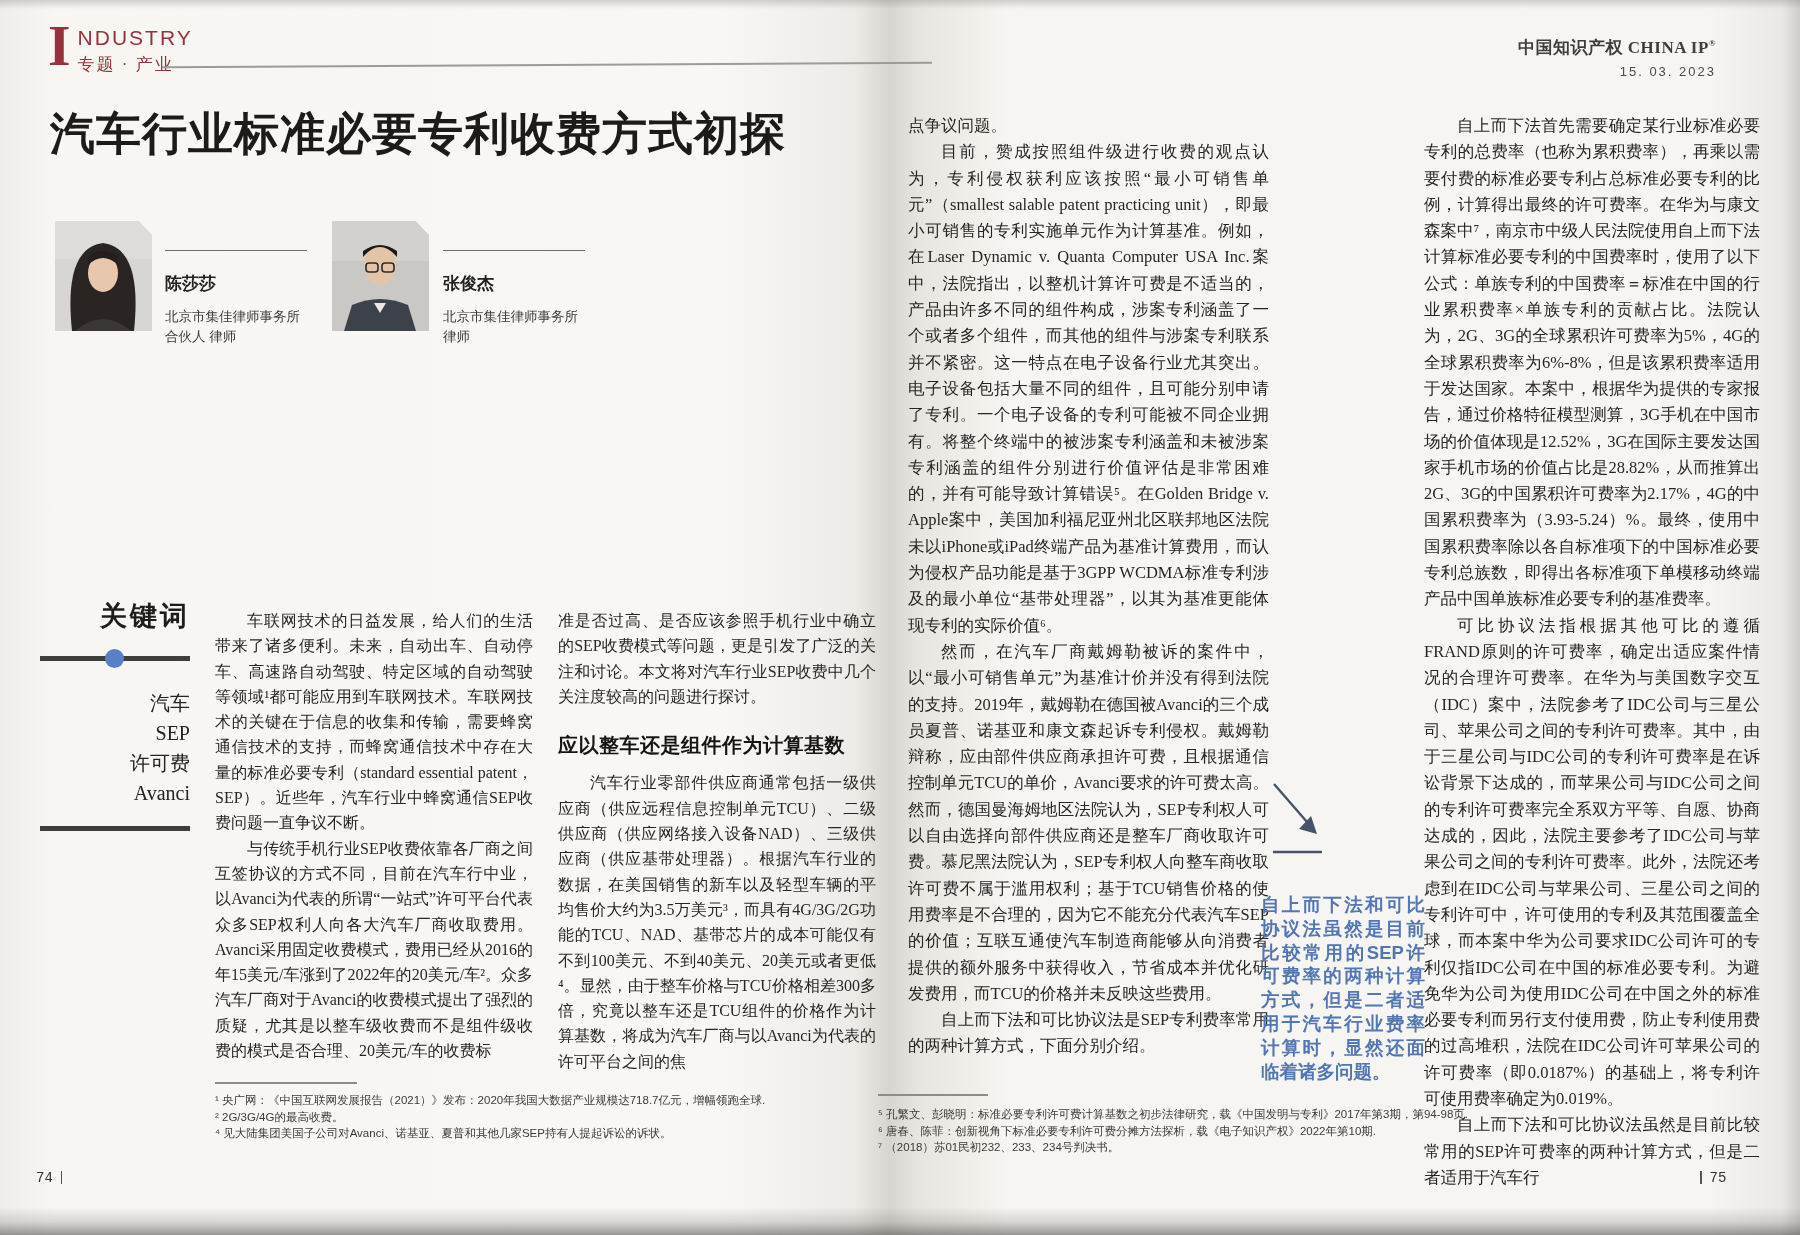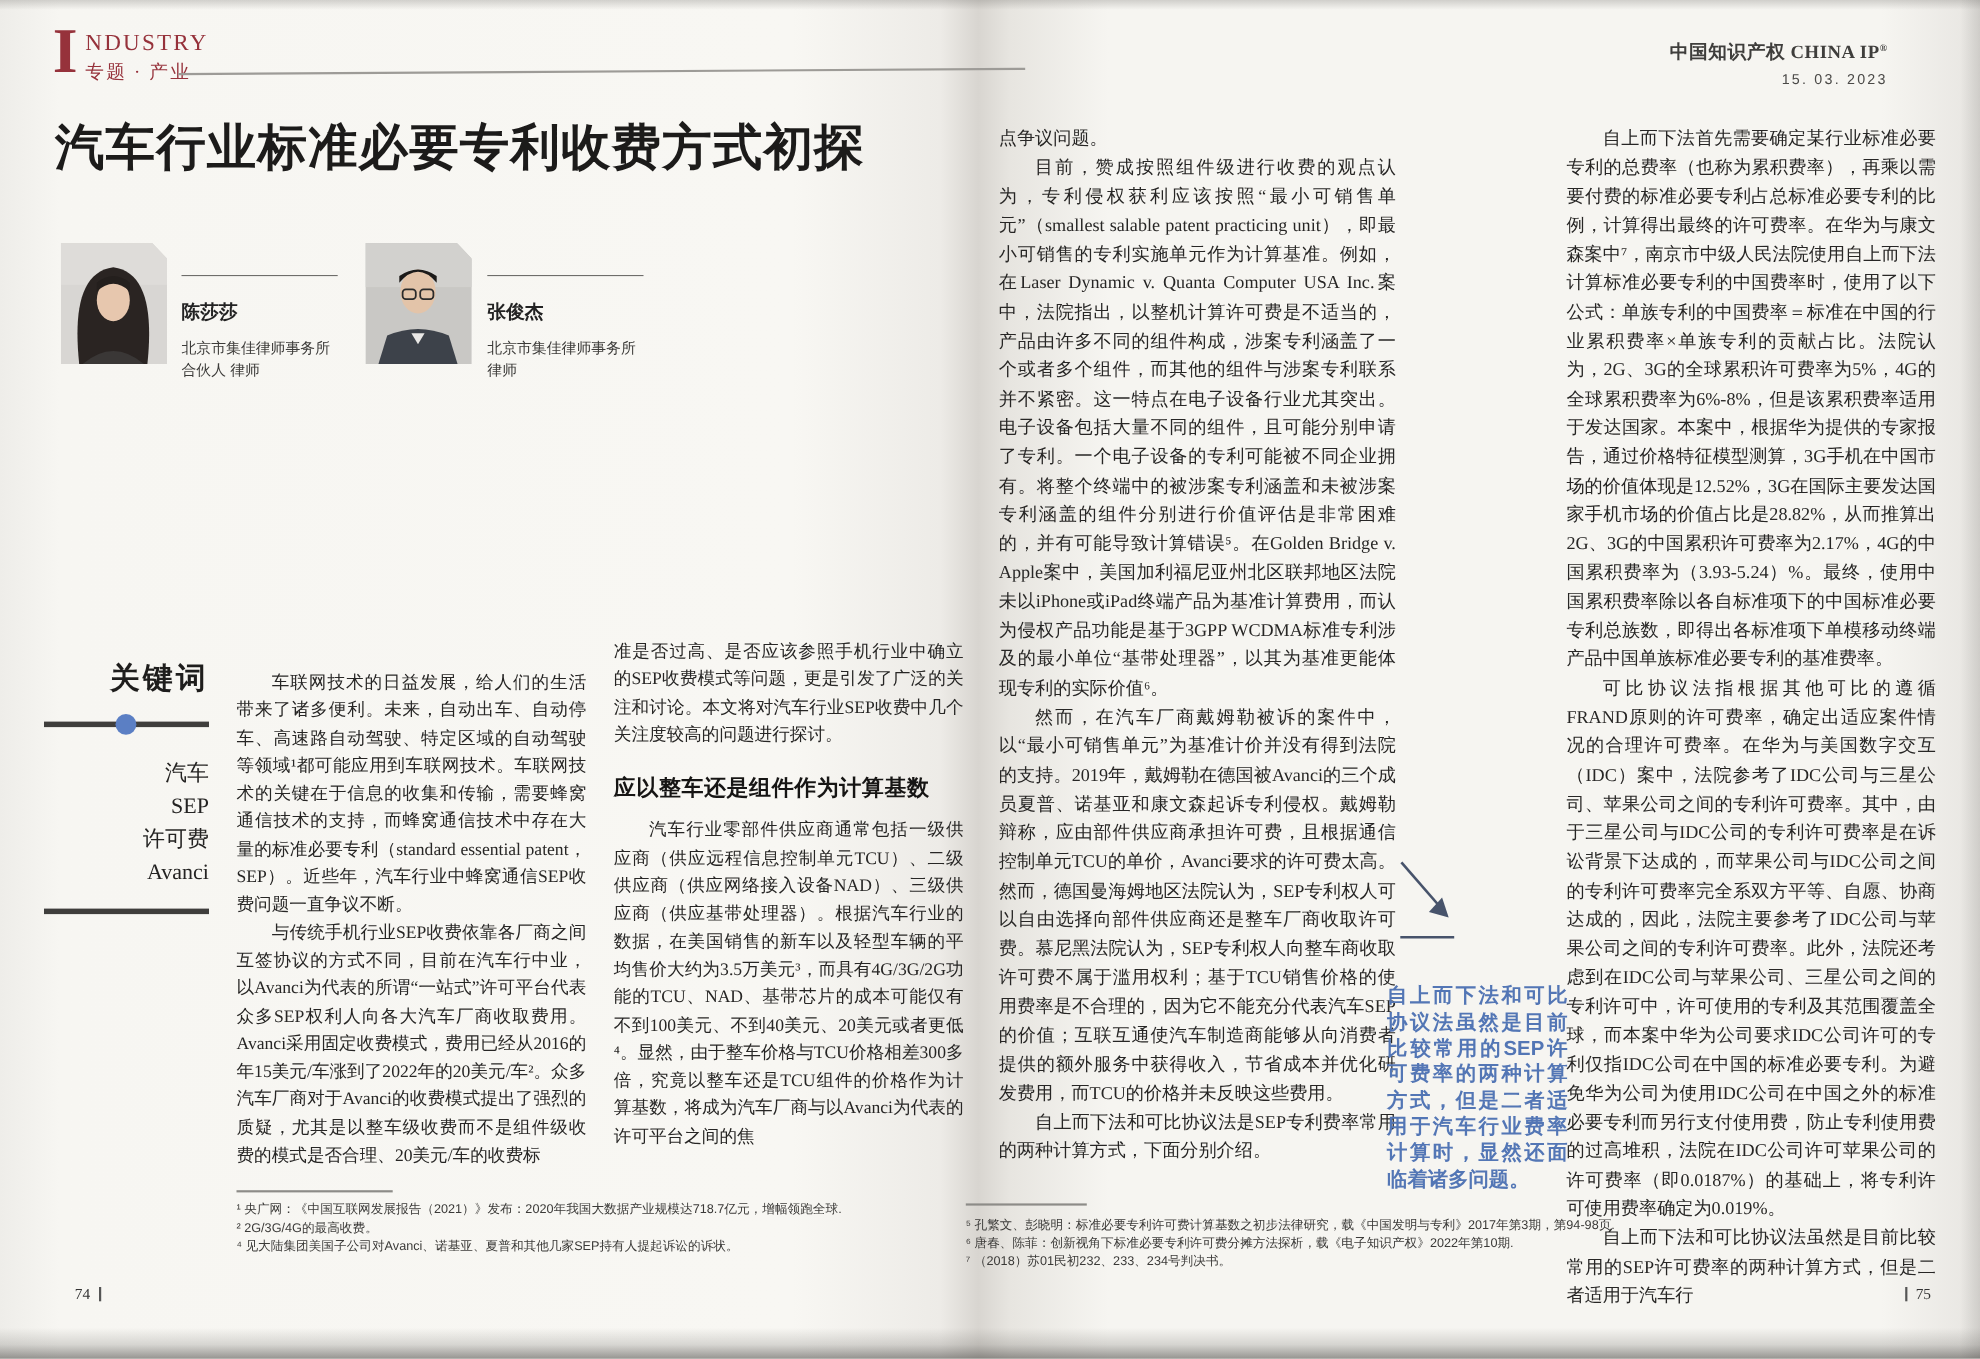--- a/index.html
+++ b/index.html
@@ -10,21 +10,21 @@
     background:linear-gradient(180deg,rgba(110,108,104,.28),rgba(110,108,104,0));}
   .edge-bottom{position:absolute;left:0;right:0;bottom:0;height:28px;
     background:linear-gradient(180deg,rgba(0,0,0,0),rgba(82,80,76,.20) 55%,rgba(56,54,51,.5) 100%);}
   .edge-right{position:absolute;top:0;bottom:0;right:0;width:18px;
     background:linear-gradient(270deg,rgba(120,118,114,.22),rgba(120,118,114,0));}
 
   
   .masthead{position:absolute;left:48px;top:20px;display:flex;color:#96323b;}
   .m-initial{font-size:58px;line-height:52px;font-weight:bold;font-family:"Liberation Serif",serif;}
   .m-right{margin-left:7px;padding-top:6px;}
-  .m-word{font-size:21px;letter-spacing:2px;font-family:Liberation Serif, serif;}
+  .m-word{font-size:21px;letter-spacing:2px;font-family:Liberation Sans, sans-serif;}
   .m-sub{font-size:17px;margin-top:3px;letter-spacing:2px;}
   .head-rule{position:absolute;left:162px;top:64px;width:770px;height:2px;background:#9d9b97;transform:rotate(-.35deg);}
 
   .article-title{position:absolute;left:50px;top:104px;width:780px;white-space:nowrap;
     font-family:"Liberation Sans","DejaVu Sans",sans-serif;font-weight:bold;
     font-size:45px;letter-spacing:1px;color:#1c1b1a;}
 
   
   .photo{position:absolute;width:97px;height:110px;overflow:hidden;
     clip-path:polygon(0 0,86% 0,100% 13%,100% 100%,0 100%);}
@@ -41,43 +41,43 @@
   .kw-divider .line{position:absolute;left:0;right:0;top:8px;height:5px;background:#3f3e3c;}
   .kw-divider .dot{position:absolute;left:50%;top:1px;width:19px;height:19px;margin-left:-10px;border-radius:50%;background:#5b7fc4;}
   .kw-item{font-size:20px;line-height:30px;color:#242322;}
   .kw-bottom{height:5px;background:#3f3e3c;margin-top:18px;}
 
   
   .body-col{position:absolute;text-align:justify;font-size:16px;line-height:25.3px;color:#272625;}
   .body-col p{margin:0;}
   .indent{text-indent:2em;}
   .col-l1{left:215px;top:608px;width:318px;}
-  .col-l2{left:558px;top:580px;width:318px;}
+  .col-l2{left:558px;top:608px;width:318px;}
   .col-ra{left:908px;top:113px;width:361px;font-size:16.5px;line-height:26.3px;}
   .col-rc{left:1424px;top:113px;width:336px;font-size:16.5px;line-height:26.3px;}
   h2.section{font-family:"Liberation Sans","DejaVu Sans",sans-serif;font-weight:bold;
     font-size:20px;color:#161514;margin:24px 0 12px;text-align:left;letter-spacing:.5px;text-indent:0;}
   .col-ra h2.section{margin:18px 0 9px;}
 
   
   .arrow-box{position:absolute;left:1268px;top:778px;}
   .pull-quote{position:absolute;left:1261px;top:893px;width:164px;text-align:justify;
     font-family:"Liberation Sans","DejaVu Sans",sans-serif;font-weight:bold;
     font-size:18.5px;line-height:23.8px;color:#5376b5;}
 
   
   .fn-rule{position:absolute;height:2px;background:#8d8c88;}
   .fnr-l{left:215px;top:1082px;width:142px;}
   .fnr-r{left:878px;top:1094px;width:110px;}
   .footnotes{position:absolute;font-family:"Liberation Sans","DejaVu Sans",sans-serif;
     font-size:11.5px;line-height:16.5px;color:#3b3a38;}
   .fn-l{left:215px;top:1092px;width:730px;}
   .fn-r{left:878px;top:1106px;width:620px;}
-  .pageno{position:absolute;font-family:Liberation Serif, serif;
-    font-size:14px;color:#333;margin-left:32px;}
+  .pageno{position:absolute;font-family:Liberation Mono, monospace;
+    font-size:14px;color:#333;}
   .pn-l{left:36px;top:1170px;}
   .pn-r{left:1692px;top:1170px;}
   .pn-bar{display:inline-block;width:1.5px;height:13px;background:#555;margin:0 8px;vertical-align:-2px;}
 
   
   .journal{position:absolute;right:84px;top:36px;text-align:right;}
   .j-name{font-size:17px;font-weight:bold;color:#3f3e3c;letter-spacing:.5px;font-family:"Liberation Serif",serif;}
   .j-name sup{font-size:9px;}
   .j-date{font-size:13px;letter-spacing:2px;color:#4b4a48;margin-top:5px;
     font-family:"Liberation Sans","DejaVu Sans",sans-serif;}

